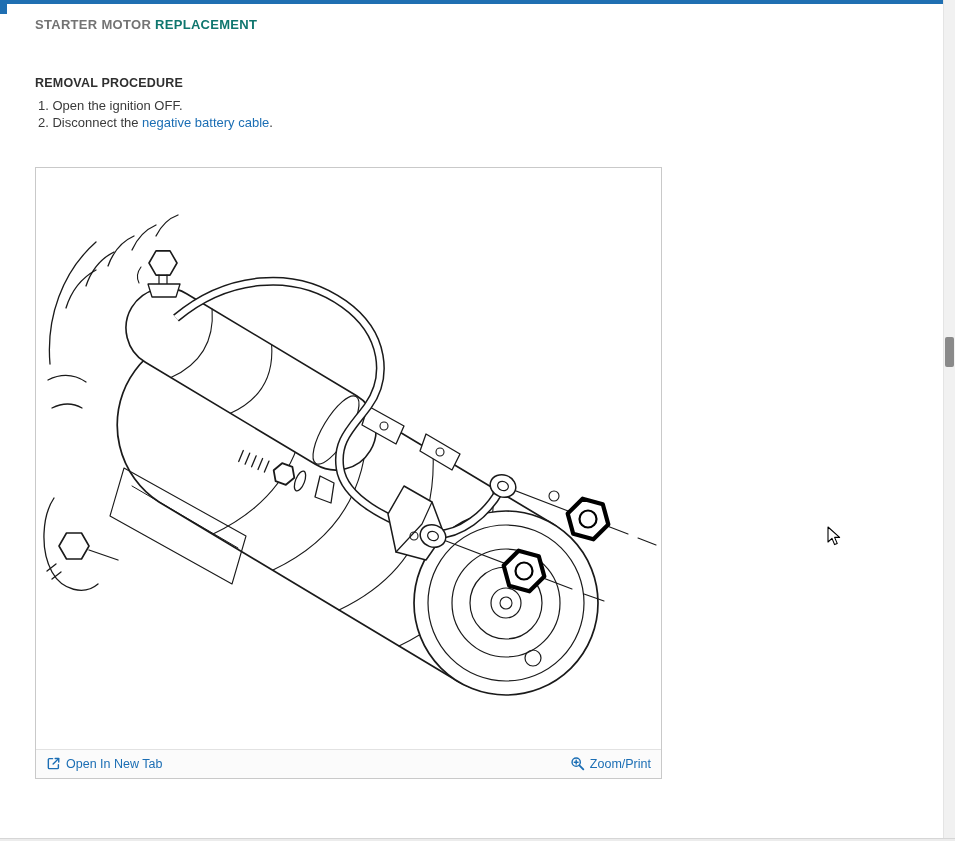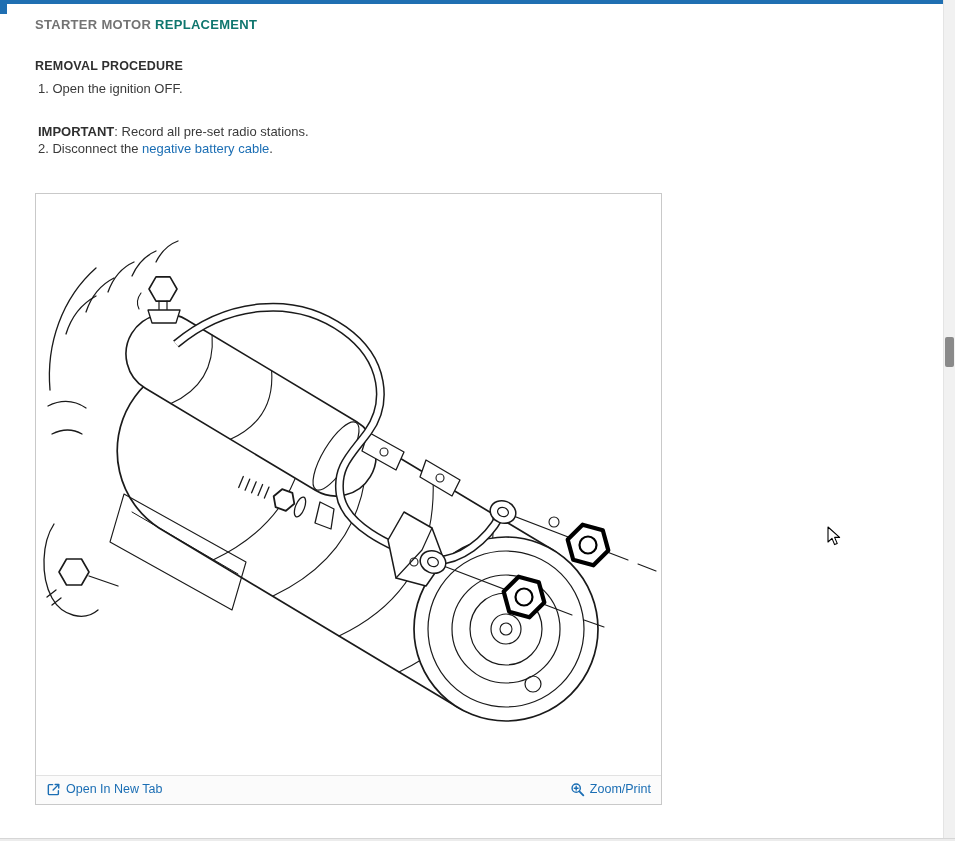--- a/index.html
+++ b/index.html
@@ -16,40 +16,40 @@
     background:#1f6fb2;
   }
   .top-bar-tab {
     position:absolute; top:0; left:0; width:7px; height:14px;
     background:#1f6fb2;
   }
   .content { position:absolute; top:17px; left:35px; width:630px; }
   h1.title { font-size:13px; font-weight:bold; letter-spacing:.3px; margin:0; }
   h1.title .t-blue { color:#737373; }
   h1.title .t-dark { color:#0f766e; }
-  h2.sec { font-size:12.5px; font-weight:bold; color:#2f2f2f; letter-spacing:.2px; margin:27px 0 0; }
+  h2.sec { font-size:12.5px; font-weight:bold; color:#2f2f2f; letter-spacing:.2px; margin:44px 0 0; }
   p { font-size:13px; line-height:1.3; margin:0; }
   p.step1 { margin-top:8px; padding-left:3px; }
   p.important { margin-top:26px; padding-left:3px; }
   p.important strong { color:#2f2f2f; }
   p.step2 { padding-left:3px; }
   a.link { color:#1b6eb4; text-decoration:none; cursor:pointer; }
   figure.fig {
     margin:35px 0 0; width:627px; height:612px;
     border:1px solid #c9c9c9; background:#fff;
     display:flex; flex-direction:column;
   }
   .fig-canvas { flex:1 1 auto; position:relative; overflow:hidden; }
   .fig-canvas svg { display:block; }
   figcaption.fig-footer {
     flex:0 0 29px; border-top:1px solid #e2e2e2; background:#fbfbfb;
     display:flex; align-items:center; justify-content:space-between;
     padding:0 10px; font-size:12.5px;
   }
-  .fig-footer a { color:#1b6eb4; display:inline-flex; align-items:flex-start; gap:5px; cursor:pointer; text-decoration:none; }
+  .fig-footer a { color:#1b6eb4; display:inline-flex; align-items:center; gap:5px; cursor:pointer; text-decoration:none; }
   .fig-footer svg { display:block; }
   .scroll-track {
     position:absolute; top:0; right:0; width:12px; height:838px;
     background:#f1f1f1; border-left:1px solid #e4e4e4;
   }
   .scroll-thumb {
     position:absolute; top:337px; left:1px; width:9px; height:30px;
     background:#8a8a8a; border-radius:2px;
   }
   .bottom-edge {
@@ -64,21 +64,20 @@
 <div class="top-bar"></div>
 <div class="top-bar-tab"></div>
 
 <div class="content">
   <h1 class="title"><span class="t-blue">STARTER MOTOR</span><span class="t-dark"> REPLACEMENT</span></h1>
 
   <h2 class="sec">REMOVAL PROCEDURE</h2>
 
   <p class="step1"><span>1.</span> <span>Open the ignition OFF.</span></p>
 
-  <p class="important"><strong>IMPORTANT</strong><span>: Record all pre-set radio stations.</span></p>
 
   <p class="step2"><span>2.</span> <span>Disconnect the </span><a class="link">negative battery cable</a><span>.</span></p>
 
   <figure class="fig">
     <div class="fig-canvas">
 
       <svg width="625" height="581" viewBox="0 0 625 581" fill="none" stroke="#1a1a1a" stroke-width="1.3" stroke-linecap="round" stroke-linejoin="round">
 
         <g>
           <path d="M14,196 C10,150 26,104 60,74"></path>

